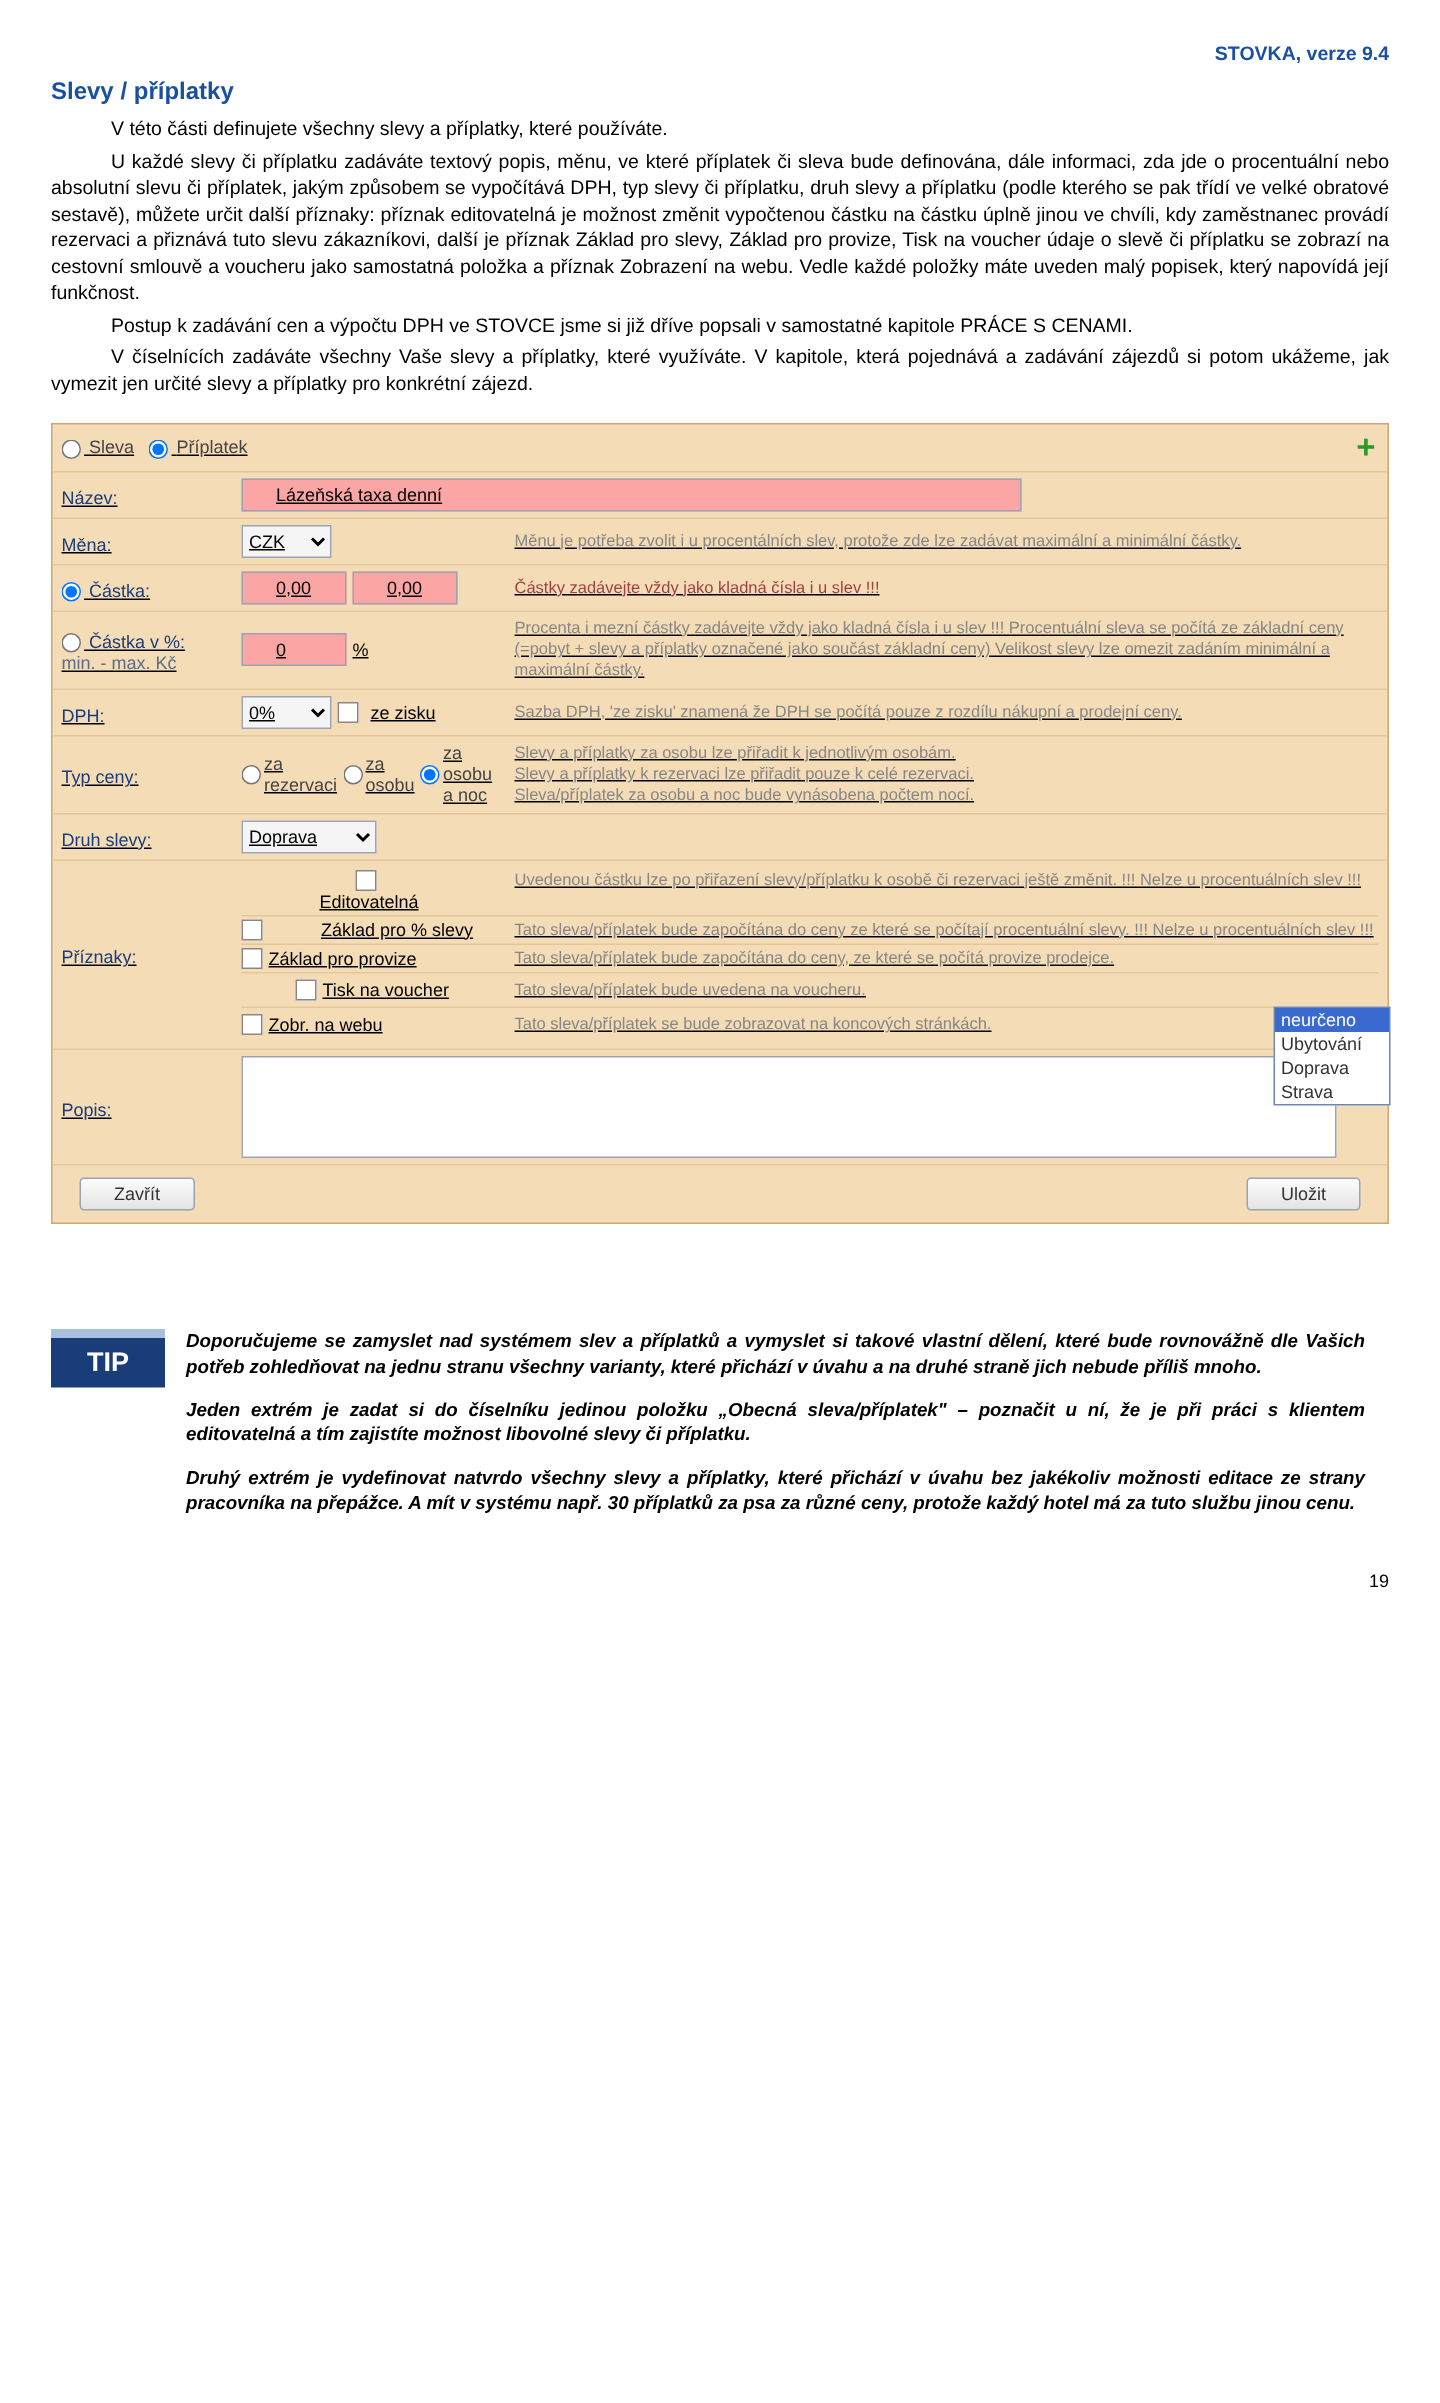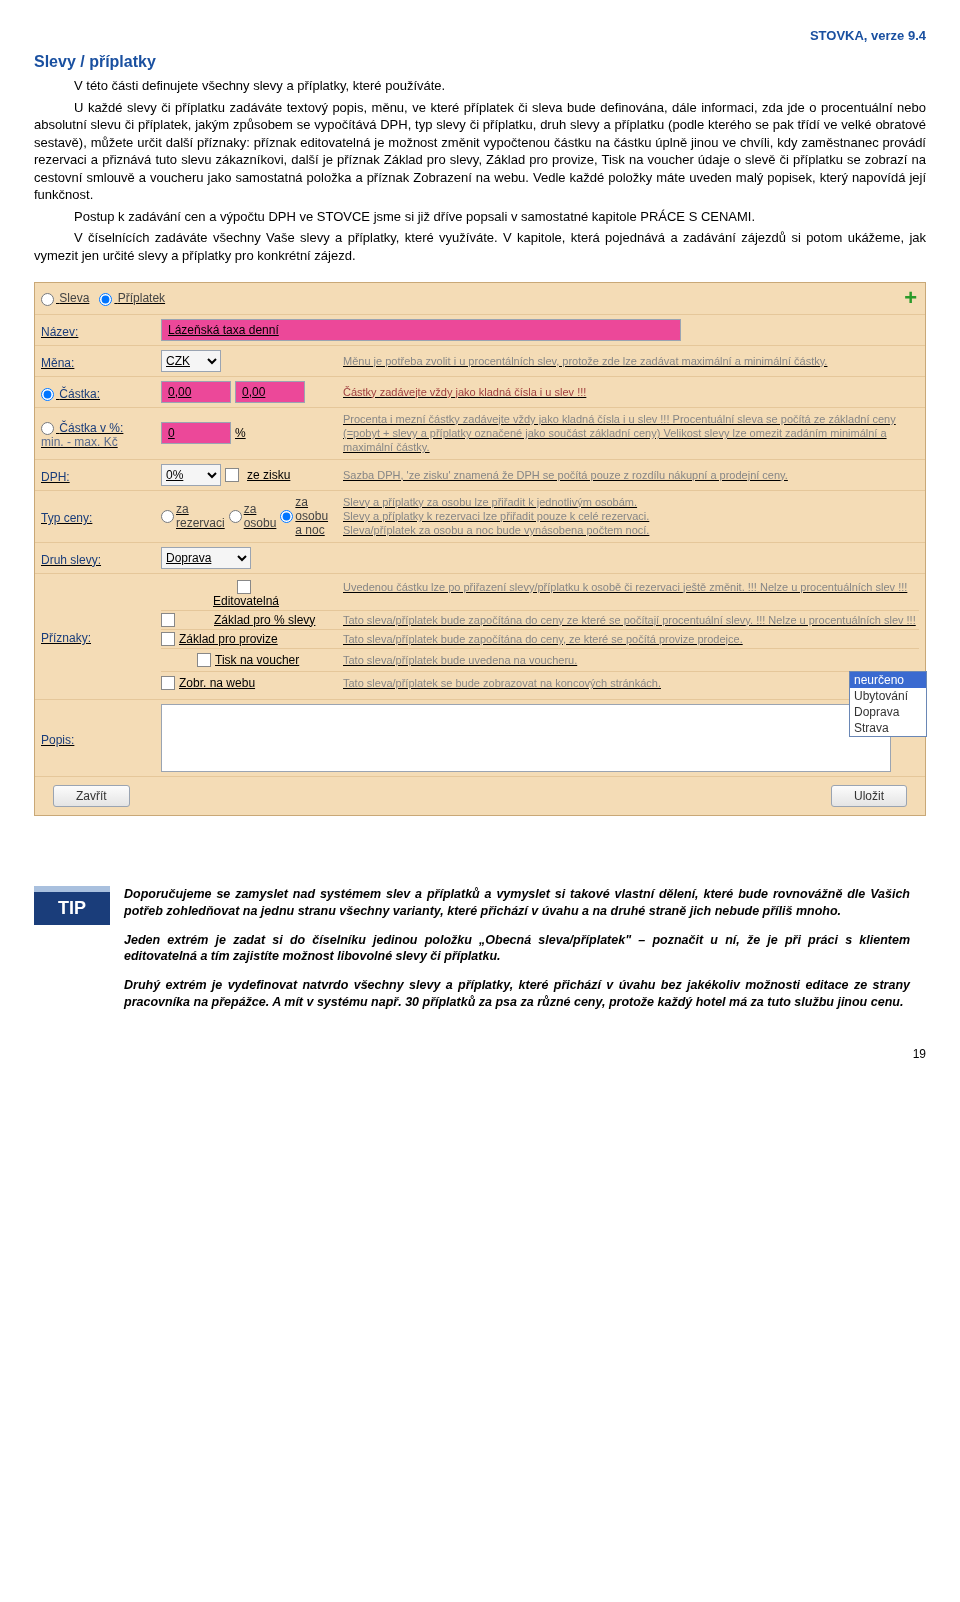--- a/index.html
+++ b/index.html
@@ -61,23 +61,23 @@
   }
   .f-help {
     flex: 1;
     color: #868686;
     font-size: 11px;
     padding-left: 12px;
     line-height: 1.3;
   }
   input[type=text].inp {
     border: 1px solid #9aa4b2;
-    background: #ec4899;
-    font-size: 12px;
-    padding: 2px 6px;
+    background: #fca5a5;
+    font-size: 12px;
+    padding: 2px 22px;
     height: 22px;
   }
   select.sel {
     border: 1px solid #9aa4b2;
     background: #f5f5f5;
     font-size: 12px;
     height: 22px;
   }
   .radio { margin: 0 2px 0 0; vertical-align: middle; }
   .chk { margin: 0 4px 0 0; vertical-align: middle; border:1px solid #888; width:14px; height:14px; background:#fff; display:inline-block;}

